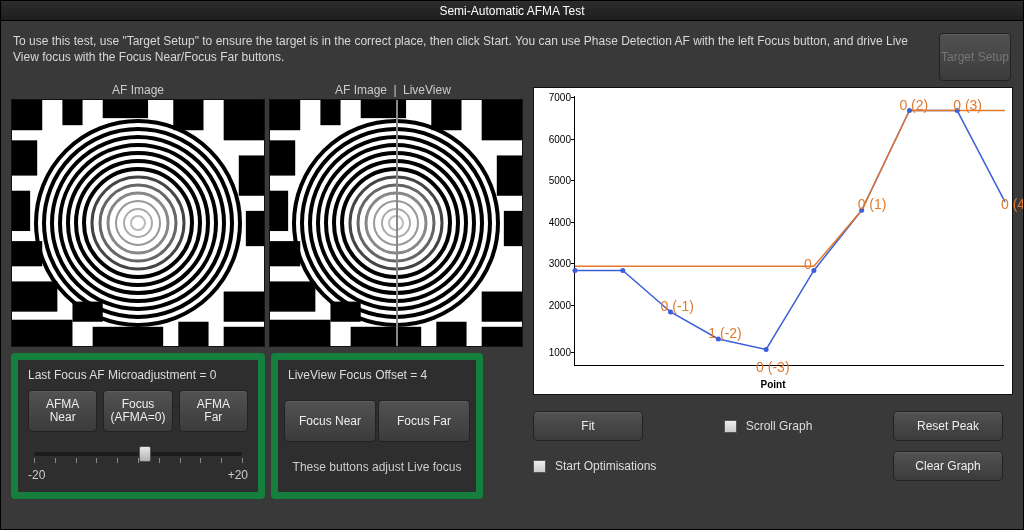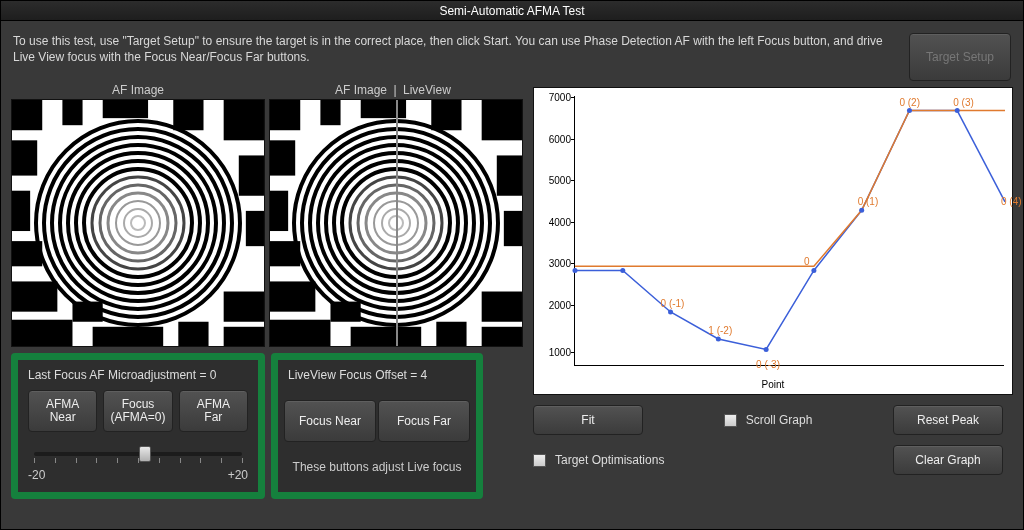--- a/index.html
+++ b/index.html
@@ -41,21 +41,21 @@
     color: #eee;
     font-size: 12px;
     text-align: center;
     display: inline-flex;
     align-items: center;
     justify-content: center;
     cursor: pointer;
     box-shadow: inset 0 1px 0 rgba(255,255,255,0.08);
   }
   .btn.disabled { color: #777; cursor: default; }
-  .btn.wide { width: 102px; height: 48px; }
+  .btn.wide { width: 72px; height: 48px; }
   .main-row {
     display: flex;
     padding: 0 10px 10px 10px;
     gap: 10px;
   }
   .left-col {
     width: 512px;
     display: flex;
     flex-direction: column;
   }
@@ -186,35 +186,35 @@
     color: #000;
     padding-right: 4px;
   }
   .ytick-mark {
     position: absolute;
     left: -4px; width: 4px; border-top: 1px solid #000; top: 0;
   }
   .xlbl {
     position: absolute;
     left: 50%; bottom: 4px; transform: translateX(-50%);
-    font-size: 10px; font-weight: normal; color: #000;
+    font-size: 10px; font-weight: bold; color: #000;
   }
   .chart svg { position: absolute; left:0; top:0; }
   .pt-label {
     position: absolute;
-    font-size: 10px;
+    font-size: 14px;
     color: #e07a2e;
     white-space: nowrap;
   }
   .chart-controls {
     display: grid;
     grid-template-columns: 110px 1fr 120px;
     grid-template-rows: auto auto;
     gap: 10px 10px;
-    margin-top: 10px;
+    margin-top: 16px;
     align-items: center;
   }
   .checkbox {
     display: flex; align-items: center; gap: 9px;
     color: #ddd; font-size: 12px;
     cursor: pointer;
   }
   .checkbox .box {
     width: 13px; height: 13px;
     background: linear-gradient(#eee,#ccc);
@@ -432,18 +432,18 @@
 
     <div class="chart-controls">
       <div class="btn ctrl-btn" style="grid-column:1;grid-row:1">Fit</div>
       <div class="checkbox" style="grid-column:2;grid-row:1;justify-self:center">
         <span class="box"></span>
         <span>Scroll Graph</span>
       </div>
       <div class="btn ctrl-btn" style="grid-column:3;grid-row:1">Reset Peak</div>
       <div class="checkbox" style="grid-column:1/3;grid-row:2">
         <span class="box"></span>
-        <span>Target Optimisations</span>
+        <span>Start Optimisations</span>
       </div>
       <div class="btn ctrl-btn" style="grid-column:3;grid-row:2">Clear Graph</div>
     </div>
   </div>
 </div>
 
 </body></html>

